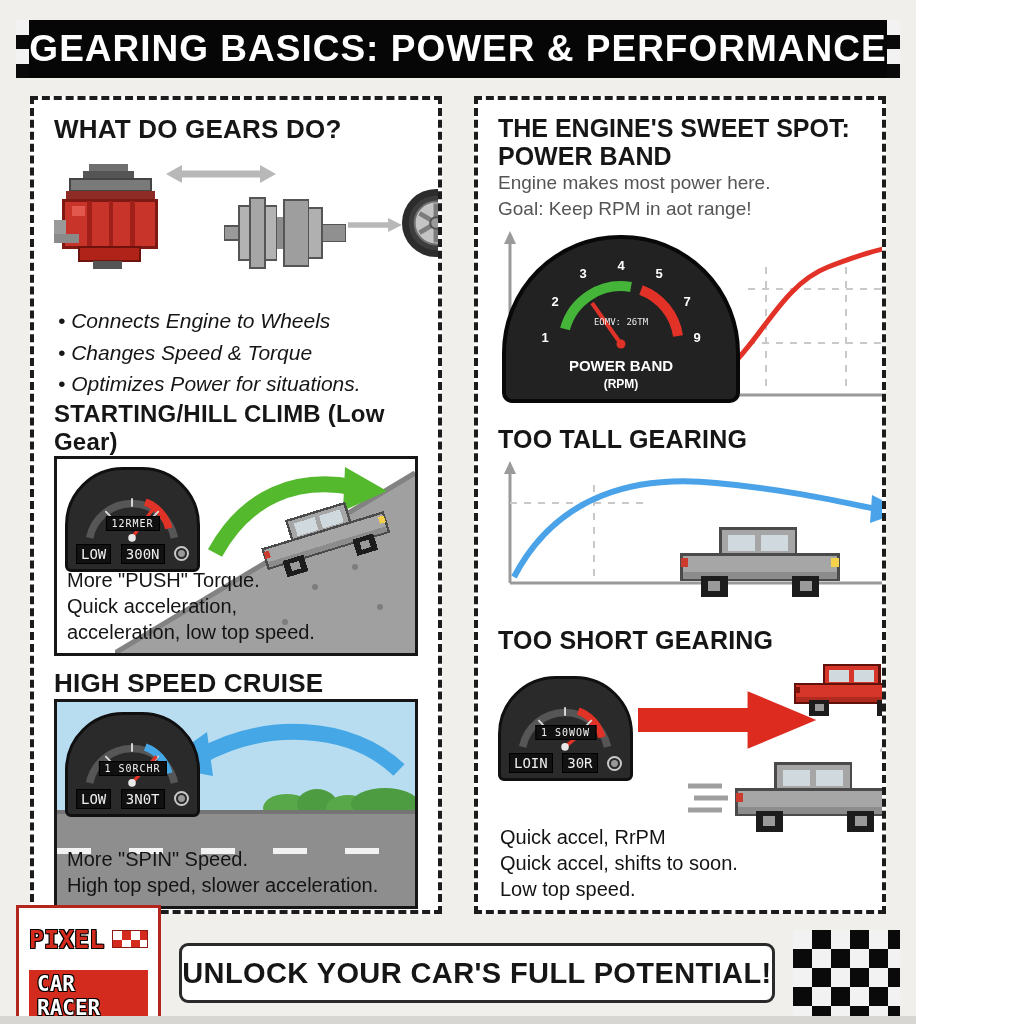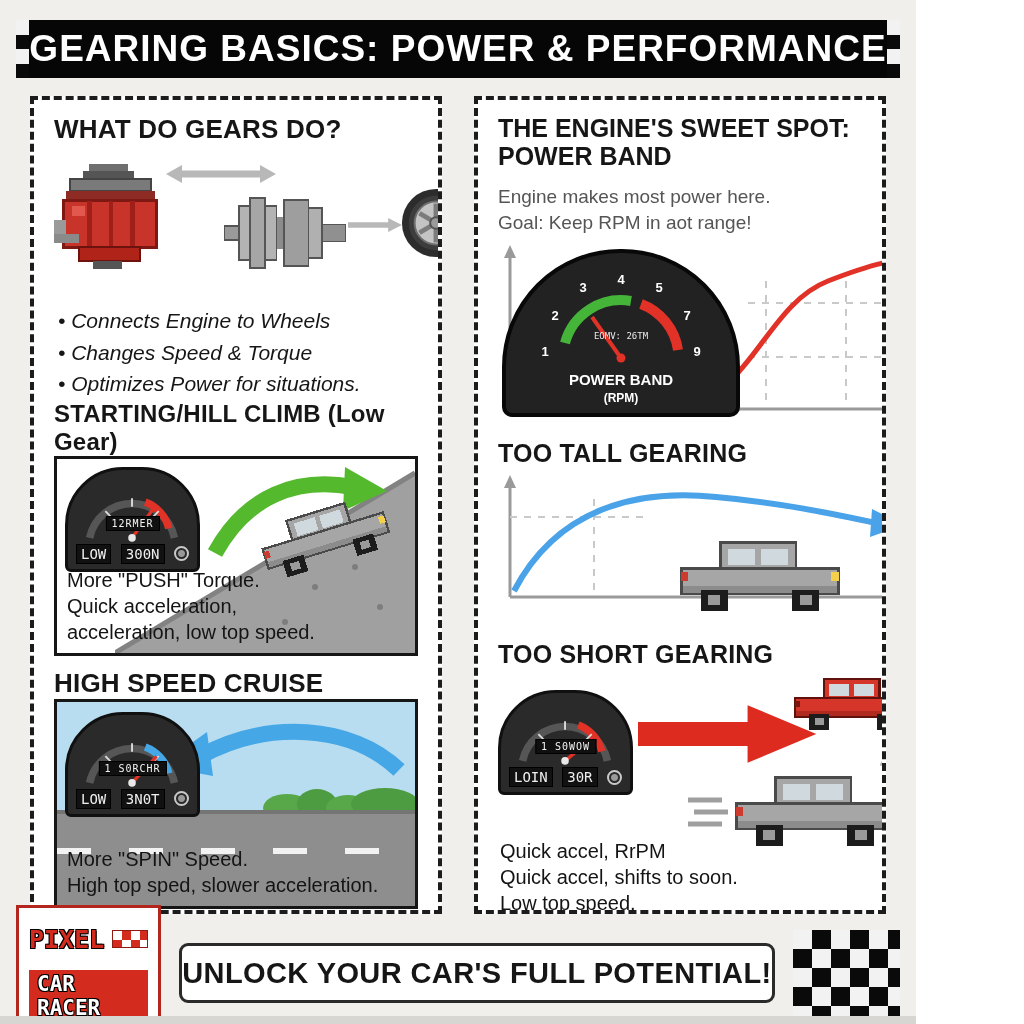--- a/index.html
+++ b/index.html
@@ -10,21 +10,21 @@
 
 .header{position:absolute;top:20px;left:16px;right:16px;height:58px;background:#060606;display:flex;align-items:stretch}
 .checker{width:58px;background:conic-gradient(#0a0a0a 0 25%,#f2f2f2 0 50%,#0a0a0a 0 75%,#f2f2f2 0) 0 0/29px 29px}
 .header h1{flex:1;text-align:center;align-self:center;color:#fff;font-size:37px;font-weight:700;letter-spacing:1px;white-space:nowrap}
 
 
 .main{position:absolute;top:96px;left:30px;right:30px;height:818px;display:flex;gap:32px}
 .panel{flex:1;background:#fff;border:4px dashed #1c1c1c;padding:14px 20px;position:relative;overflow:hidden}
 h2{font-size:26px;font-weight:700;letter-spacing:.2px}
 .rtitle{font-size:25px;font-weight:700;line-height:1.12}
-.sub{color:#555;font-size:19px;line-height:1.35;margin:14px 0 6px}
+.sub{color:#555;font-size:19px;line-height:1.35;margin:0 0 6px}
 .caption{position:absolute;font-size:20px;line-height:1.3;color:#141414}
 
 
 .diagram{position:relative;height:150px;margin:8px 0 2px}
 .bullets{list-style:none;font-size:21px;font-style:italic;line-height:1.5;margin:2px 0 0 4px}
 .bullets li::before{content:"• "}
 
 
 .scene{border:3px solid #161616;position:relative;overflow:hidden;background:#fff;margin-top:0}
 .scene.hill{height:200px}

